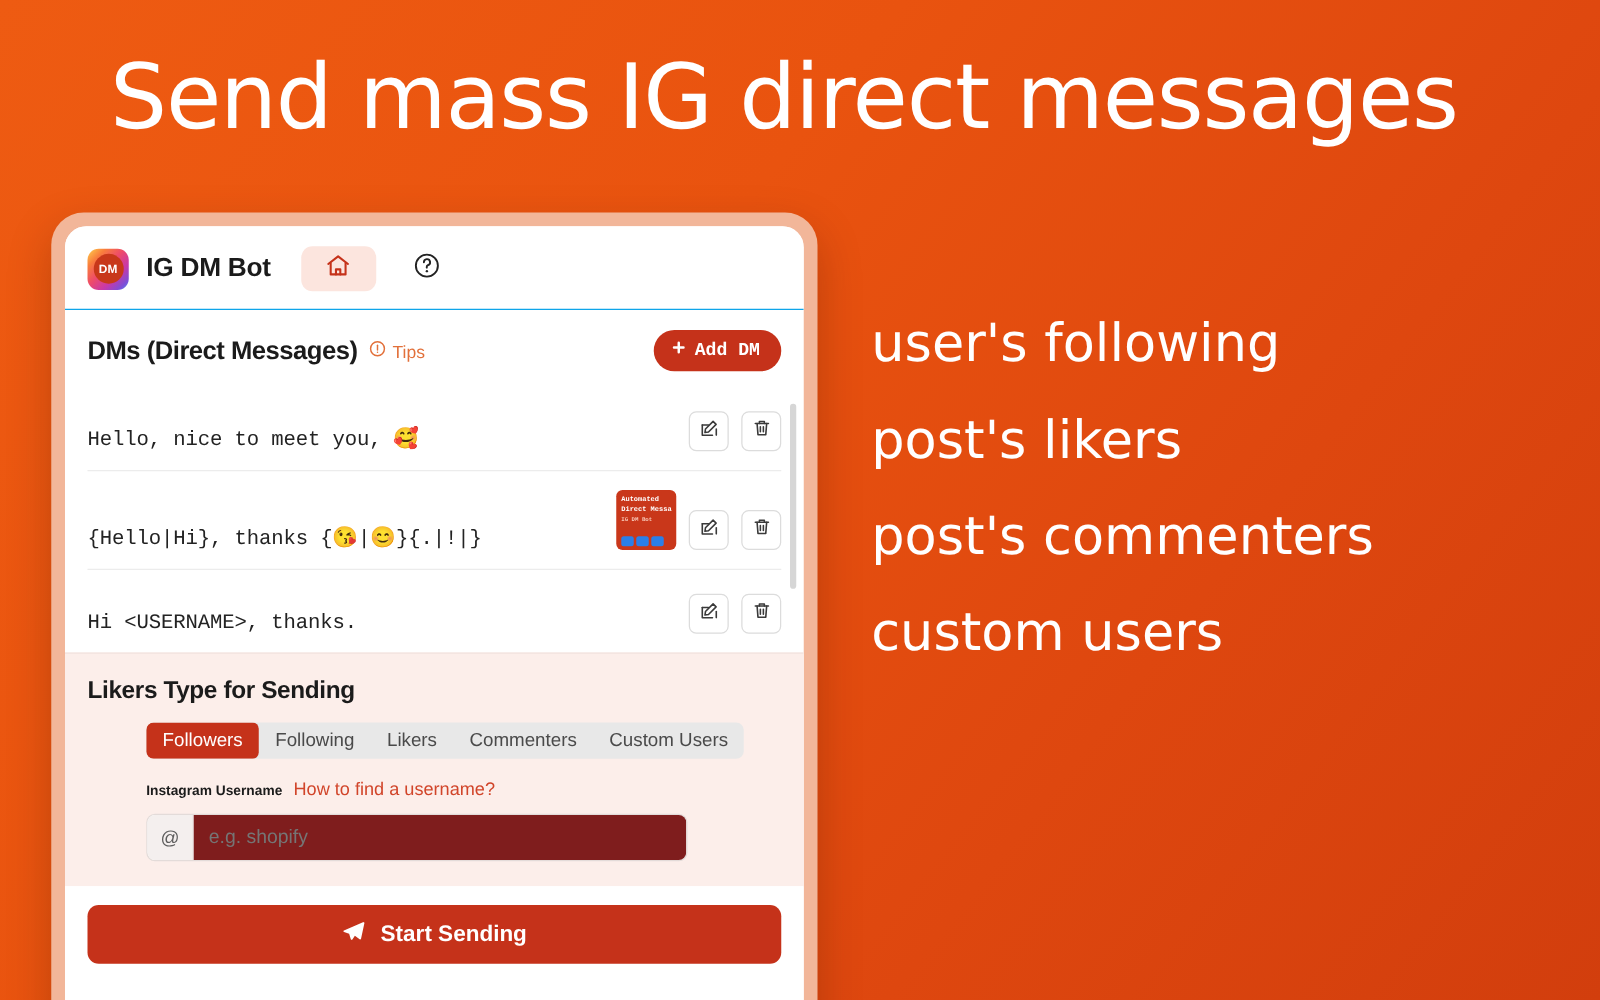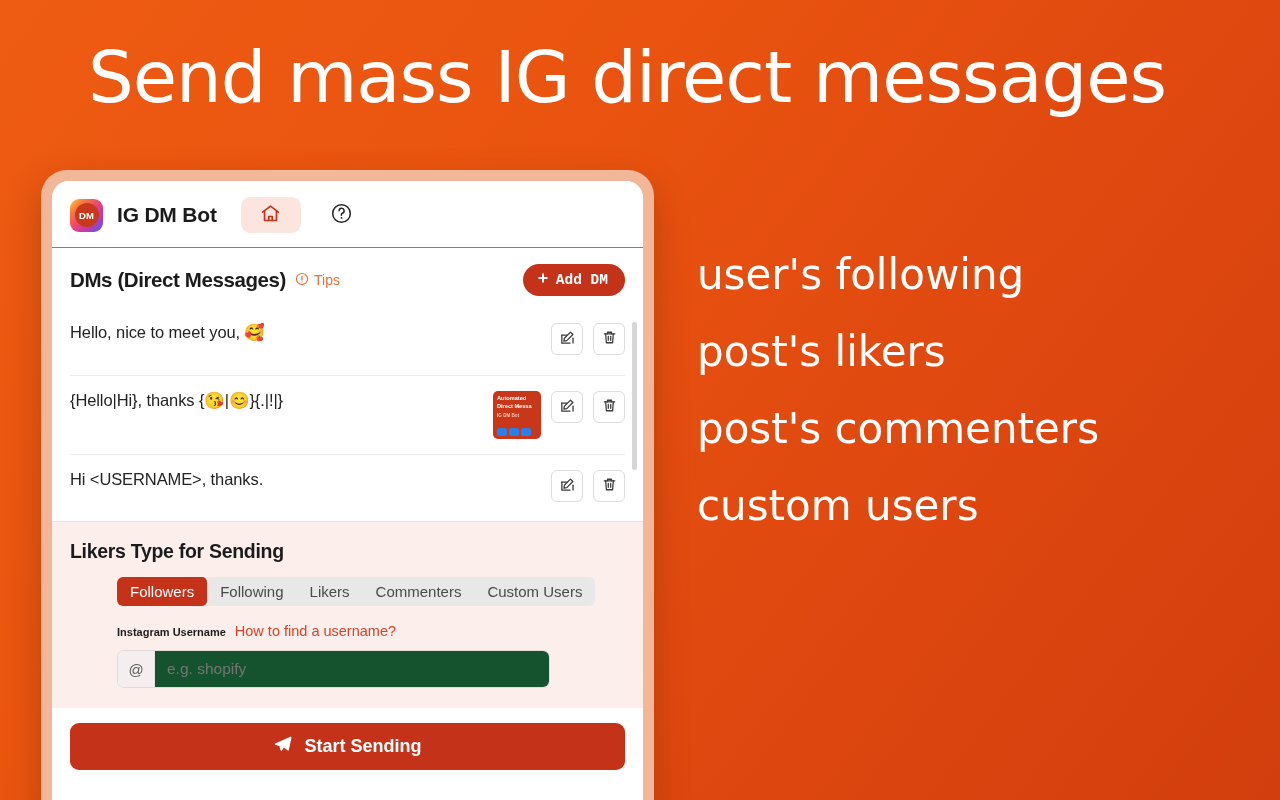--- a/index.html
+++ b/index.html
@@ -93,23 +93,24 @@
     border:none; border-radius:999px;
     padding:7px 17px 7px 13px;
     font-size:14.5px; font-weight:600;
     display:flex; align-items:center; gap:6px;
     font-family:Liberation Mono, monospace;
   }
 
   
   .dm-list{ flex:0 0 auto; position:relative; padding:0 18px; }
   .dm-row{
-    display:flex; align-items:flex-start; gap:10px;
+    display:flex; align-items:flex-end; gap:10px;
     padding:15px 0; border-top:1px solid #ECECEC;
     min-height:67px;
+    font-family:Liberation Mono, monospace;
   }
   .dm-row:first-child{ border-top:none; }
   .dm-text{ font-size:16.5px; color:#232323; flex:1 1 auto; letter-spacing:-.1px; }
   .dm-thumb{
     width:48px; height:48px; border-radius:5px; flex:0 0 auto;
     background:#C9371A; position:relative; overflow:hidden;
     display:flex; flex-direction:column; justify-content:flex-start;
     padding:4px 3px 0 4px;
   }
   .dm-thumb-t1{ font-size:5.6px; color:#fff; font-weight:700; line-height:1.35; }
@@ -152,21 +153,21 @@
     display:flex; align-items:stretch; margin:11px 0 0 47px;
     border:1px solid #E3DBD9; border-radius:7px; overflow:hidden;
     background:#fff; width:433px; height:38px;
   }
   .input-prefix{
     width:37px; background:#F4EFEE; border-right:1px solid #E9E1DF;
     display:flex; align-items:center; justify-content:center;
     font-size:15px; color:#5E5E5E;
   }
   .input-field{
-    flex:1 1 auto; border:none; outline:none; background:#14532d;
+    flex:1 1 auto; border:none; outline:none; background:#7f1d1d;
     font-family:"Liberation Sans", sans-serif;
     font-size:15.5px; color:#9A9A9A; padding:0 12px;
   }
 
   
   .send-area{ background:#fff; padding:15px 18px 20px 18px; flex:1 1 auto; }
   .send-btn{
     width:100%; height:47px; border:none; border-radius:9px;
     background:#C5321A; color:#fff;
     font-family:"Liberation Sans", sans-serif;

